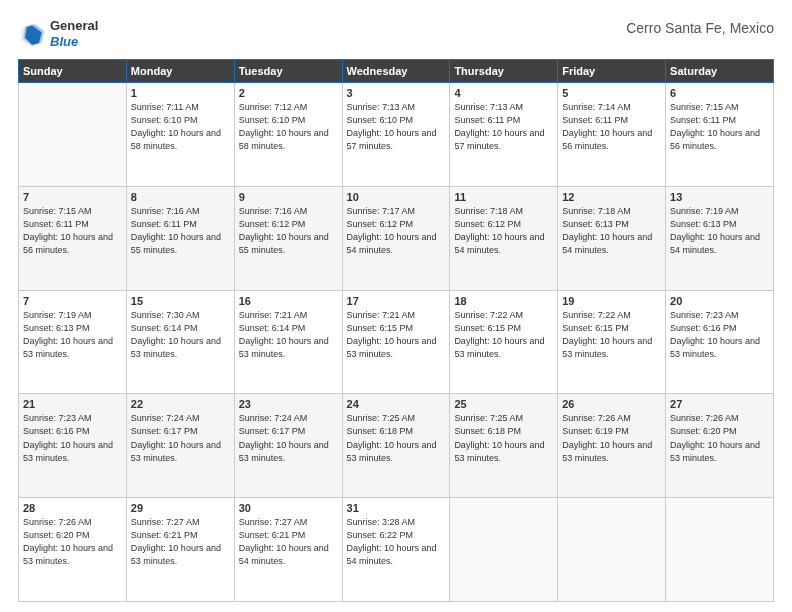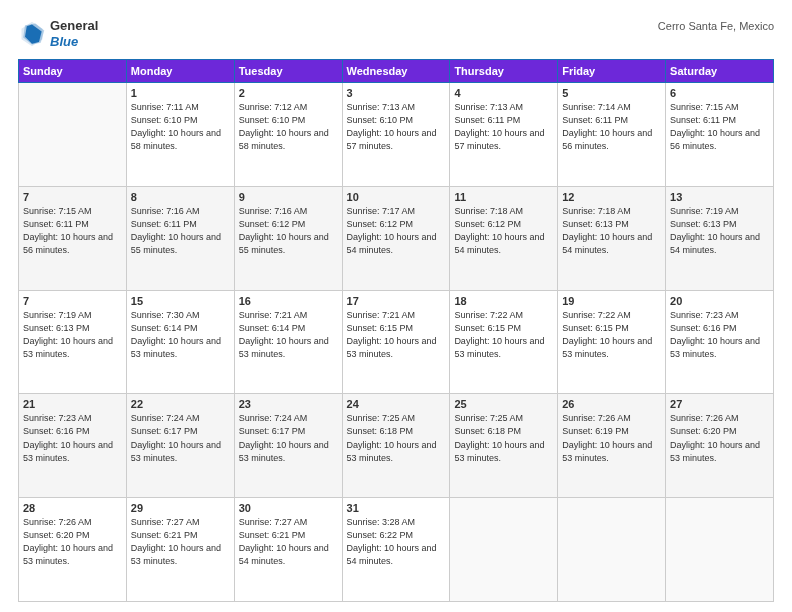--- a/index.html
+++ b/index.html
@@ -18,21 +18,21 @@
       flex-direction: column;
     }
     .header {
       display: flex;
       justify-content: space-between;
       align-items: flex-start;
       margin-bottom: 10px;
     }
     .logo {
       display: flex;
-      align-items: center;
+      align-items: flex-end;
       gap: 4px;
     }
     .logo-text {
       font-size: 13px;
       font-weight: bold;
       line-height: 1.2;
     }
     .logo-text .general { color: #333; }
     .logo-text .blue { color: #1a6eb5; font-style: italic; }
     .logo-icon {
@@ -42,33 +42,33 @@
     .title-block {
       text-align: right;
     }
     .month-title {
       font-size: 32px;
       font-weight: bold;
       color: #333;
       line-height: 1.1;
     }
     .location {
-      font-size: 11px;
+      font-size: 14px;
       color: #555;
       margin-top: 2px;
     }
     .calendar {
       flex: 1;
       border: 1px solid #ccc;
       border-collapse: collapse;
       width: 100%;
       table-layout: fixed;
     }
     .calendar th {
-      background-color: #6d28d9;
+      background-color: #404040;
       color: white;
       font-size: 11px;
       font-weight: bold;
       padding: 5px 4px;
       text-align: left;
       border: 1px solid #1a6eb5;
     }
     .calendar td {
       vertical-align: top;
       padding: 4px 4px;

